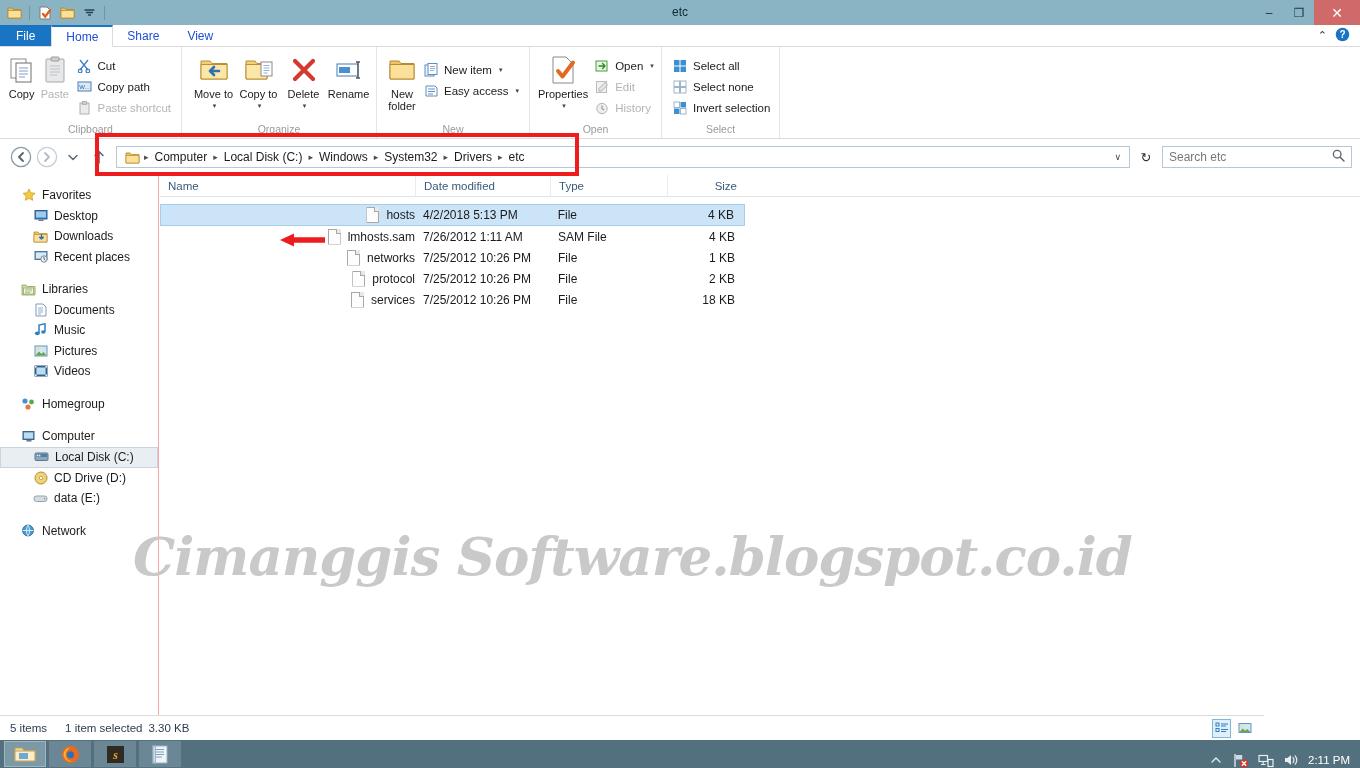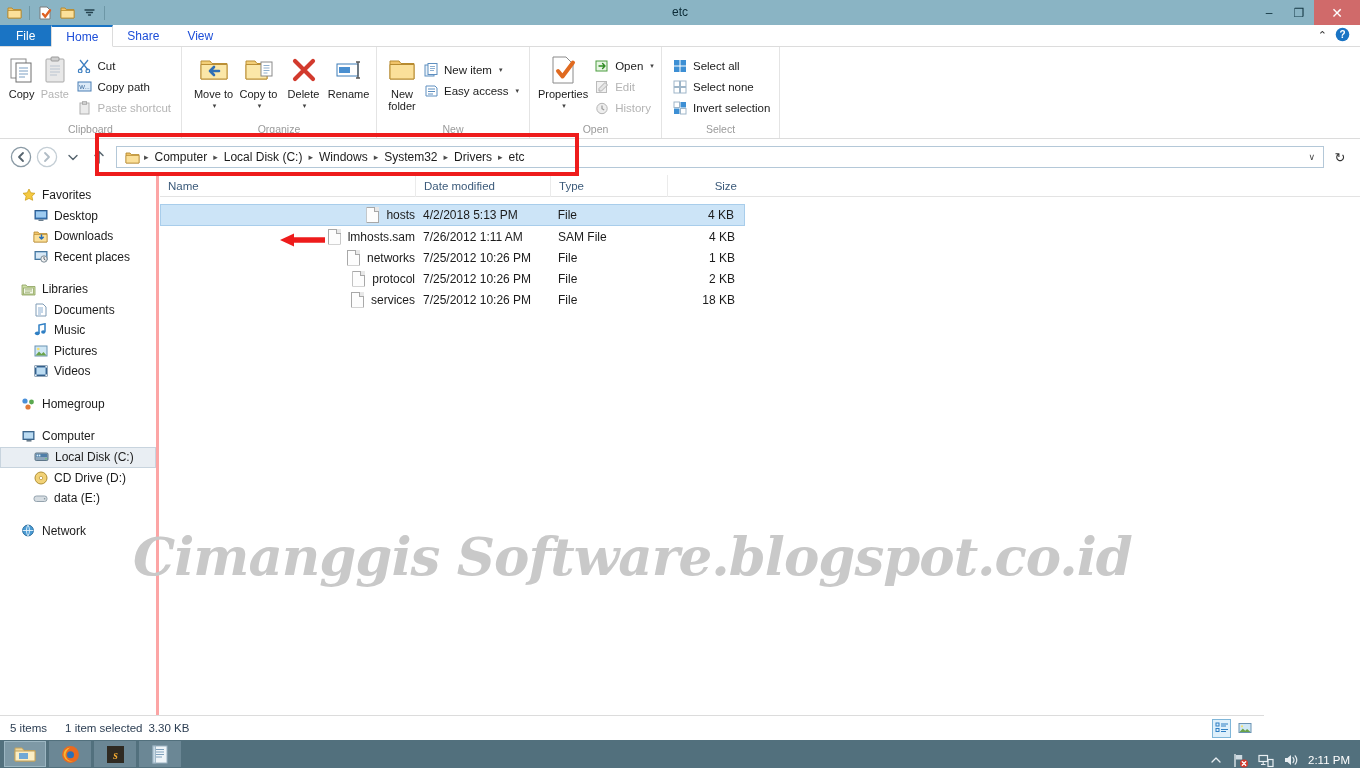--- a/index.html
+++ b/index.html
@@ -98,21 +98,21 @@
 
   
   .redbox {
     position: absolute; left: 95px; top: 133px; width: 484px; height: 43px;
     border: 4px solid #ee1c1c; z-index: 40; pointer-events: none;
   }
 
   
   .navpane {
     position: absolute; left: 0; top: 175px; width: 159px; height: 540px;
-    background: #ffffff; border-right: 3px solid #fca5a5;
+    background: #ffffff; border-right: 1px solid #fca5a5;
     padding-top: 10px; overflow: hidden;
   }
   .navitem { display: flex; align-items: center; height: 20.5px; font-size: 12px; color: #1b1b1b; }
   .navitem .ni { width: 17px; height: 16px; display: flex; align-items: center; justify-content: center; margin-right: 5px; }
   .navitem.root { padding-left: 20px; }
   .navitem.child { padding-left: 32px; }
   .navitem.selected { background: #e9eef3; border: 1px solid #c8d4de; height: 21px; }
   .navspacer { height: 12px; }
 
   
@@ -508,20 +508,29 @@
       <span class="crumb-sep">▸</span>
       <span class="crumb">Drivers</span>
       <span class="crumb-sep">▸</span>
       <span class="crumb">etc</span>
     </div>
     <span class="crumb-down">∨</span>
   </div>
 
   <div class="refreshbtn">↻</div>
 
+  <div class="searchbox">
+    <input type="text" placeholder="Search etc" style="">
+    <span>
+      <svg width="13" height="13" viewBox="0 0 13 13">
+          <circle cx="5.2" cy="5.2" r="3.8" fill="none" stroke="#56636b" stroke-width="1.3"></circle>
+          <path d="M8.2 8.2L12 12" stroke="#56636b" stroke-width="1.4" stroke-linecap="round"></path>
+        </svg>
+    </span>
+  </div>
 </div>
 
 <div class="redbox"></div>
 
 <div class="navpane">
 
   <div class="navitem root">
     <span class="ni">
       <svg width="14" height="14" viewBox="0 0 14 14">
           <path d="M7 1l1.8 3.8 4.2.5-3.1 2.9.8 4.1L7 10.4 3.3 12.3l.8-4.1L1 5.3l4.2-.5z" fill="#f5c942" stroke="#c79a14" stroke-width=".7"></path>

